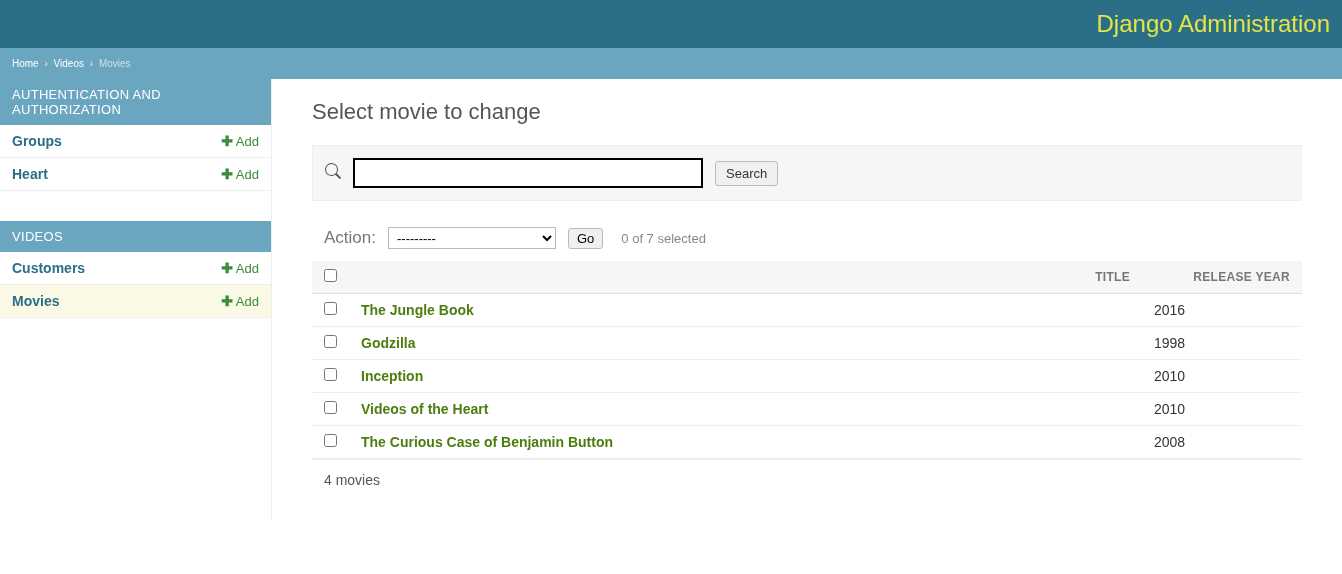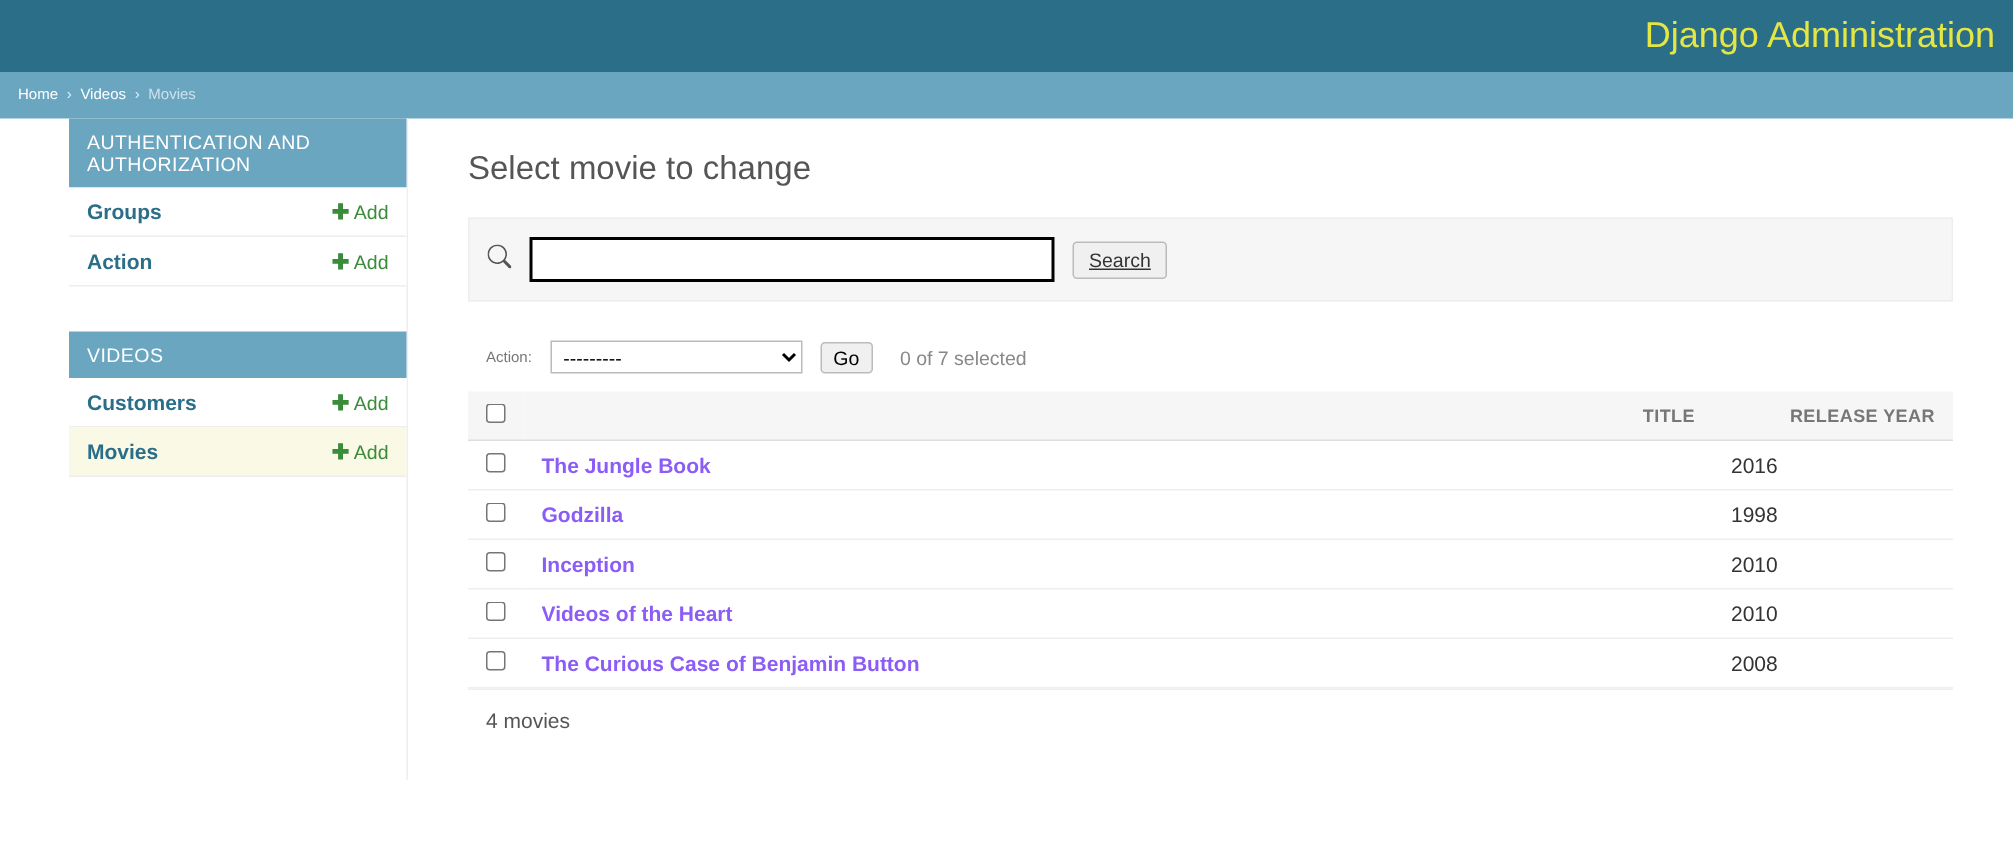--- a/index.html
+++ b/index.html
@@ -14,50 +14,50 @@
 .breadcrumbs a.active { color: #fff; text-decoration: none; }
 .breadcrumbs .sep { color: #e0eef5; margin: 0 3px; }
 .breadcrumbs .current { color: #cde1eb; }
 
 
 .container { display: flex; }
 .sidebar { width: 272px; border-right: 1px solid #eee; }
 .main { flex: 1; padding: 20px 40px; }
 
 
-.section { margin-bottom: 30px; padding-left: 46px; }
+.section { margin-bottom: 30px; }
 .section-header { background: #6aa6c0; color: #fff; font-size: 13px; font-weight: 400; padding: 8px 12px; letter-spacing: 0.3px; }
 .section-item { display: flex; justify-content: space-between; align-items: center; padding: 8px 12px; border-bottom: 1px solid #eee; background: #fff; gap: 45px; }
 .section-item.movies { background: #faf9e6; }
 .section-item .label { color: #2b6e88; font-weight: 700; font-size: 14px; }
 .add-link { display: flex; align-items: center; gap: 3px; color: #3a8c3a; font-size: 13px; text-decoration: none; }
 .plus-icon { color: #3a8c3a; font-weight: bold; font-size: 14px; }
 
 
 .page-title { font-size: 22px; font-weight: 300; color: #555; margin-bottom: 20px; }
 
 .searchbar { display: flex; align-items: center; gap: 12px; background: #f6f6f6; border: 1px solid #eee; padding: 12px; margin-bottom: 20px; }
 .search-icon { color: #555; font-size: 16px; }
 .search-input { width: 350px; height: 30px; border: 2px solid #000; padding: 4px 6px; font-size: 13px; }
-.search-btn { background: #f0f0f0; border: 1px solid #bbb; border-radius: 3px; padding: 4px 10px; font-size: 13px; color: #333; cursor: pointer; text-decoration: underline; }
+.search-btn { background: #f0f0f0; border: 1px solid #bbb; border-radius: 3px; padding: 4px 10px; font-size: 13px; color: #333; cursor: pointer; }
 
 .actions-row { display: flex; align-items: center; gap: 12px; padding: 6px 12px; margin-bottom: 6px; }
-.actions-row .label { color: #777; font-size: 10px; }
+.actions-row .label { color: #777; font-size: 17px; }
 .action-select { border: 1px solid #bbb; font-size: 13px; padding: 2px 4px; width: 168px; height: 22px; background: #fff; }
 .go-btn { background: #f0f0f0; border: 1px solid #bbb; border-radius: 3px; padding: 2px 8px; font-size: 13px; cursor: pointer; }
 .selection-count { color: #888; font-size: 13px; margin-left: 6px; }
 
 
 .tbl { width: 100%; border-collapse: collapse; }
 .tbl thead th { background: #f6f6f6; color: #777; font-size: 12px; font-weight: 700; text-align: right; padding: 8px 12px; border-bottom: 1px solid #ddd; letter-spacing: 0.3px; }
 .tbl thead th.chk { width: 30px; text-align: center; }
 .tbl thead th.year { width: 160px; }
 .tbl tbody td { padding: 8px 12px; border-bottom: 1px solid #eee; font-size: 14px; }
 .tbl tbody td.chk { text-align: center; }
-.tbl tbody td .movielink { color: #8b5cf6; font-weight: 700; text-decoration: none; }
+.tbl tbody td .movielink { color: #4d7c0f; font-weight: 700; text-decoration: none; }
 .tbl input[type=checkbox] { width: 13px; height: 13px; }
 
 .footer-count { padding: 12px; color: #555; font-size: 14px; border-top: 1px solid #eee; }
 </style>
 </head>
 <body>
 
 <div class="header">
   <span class="header-title">Django Administration</span>
 </div>
@@ -76,21 +76,21 @@
     <div class="section">
       <div class="section-header">AUTHENTICATION AND AUTHORIZATION</div>
       <div class="section-item">
         <span class="label">Groups</span>
         <a class="add-link">
           <span class="plus-icon">✚</span>
           <span>Add</span>
         </a>
       </div>
       <div class="section-item">
-        <span class="label">Action</span>
+        <span class="label">Heart</span>
         <a class="add-link">
           <span class="plus-icon">✚</span>
           <span>Add</span>
         </a>
       </div>
     </div>
 
     <div class="section">
       <div class="section-header">VIDEOS</div>
       <div class="section-item">

